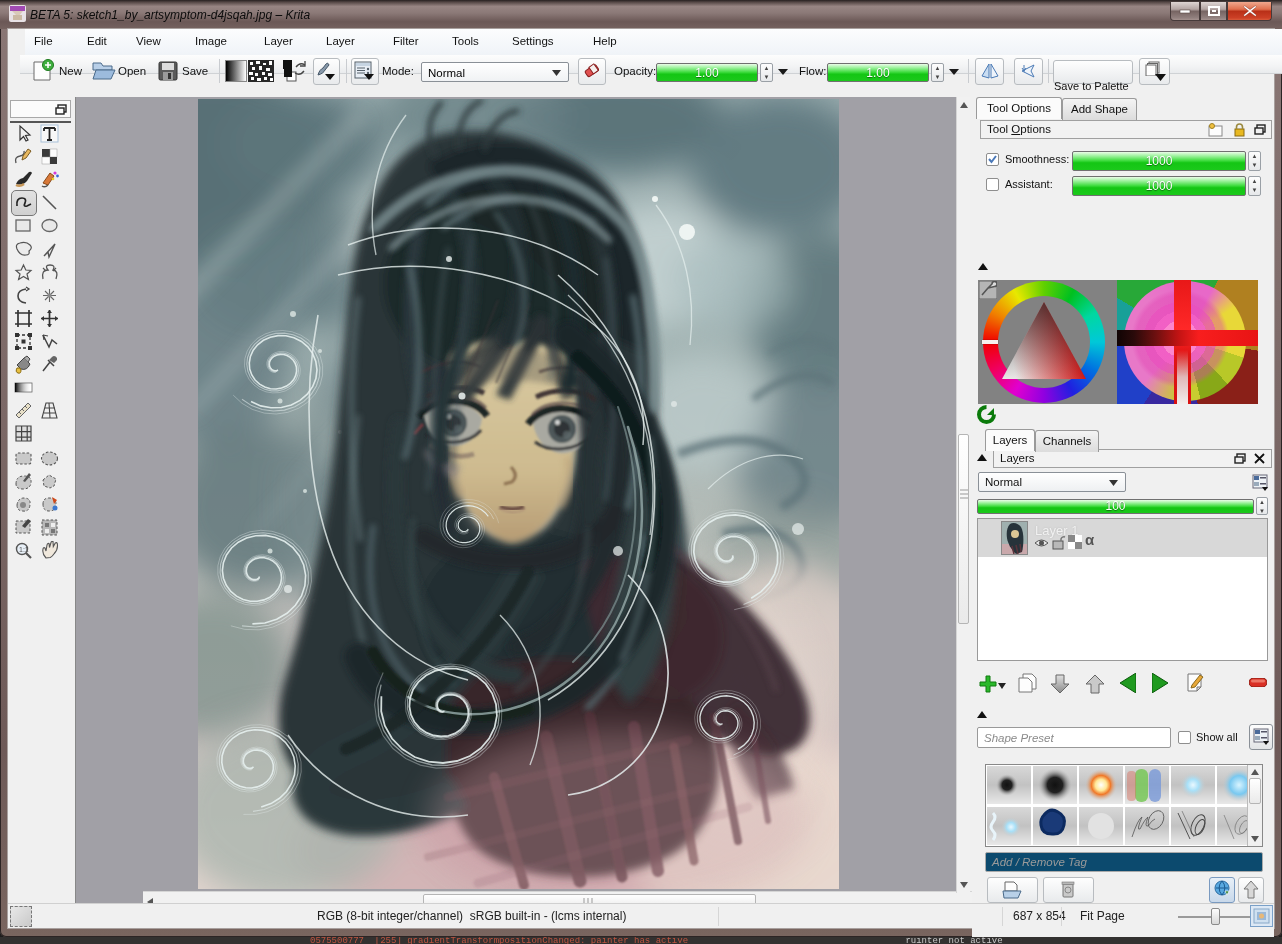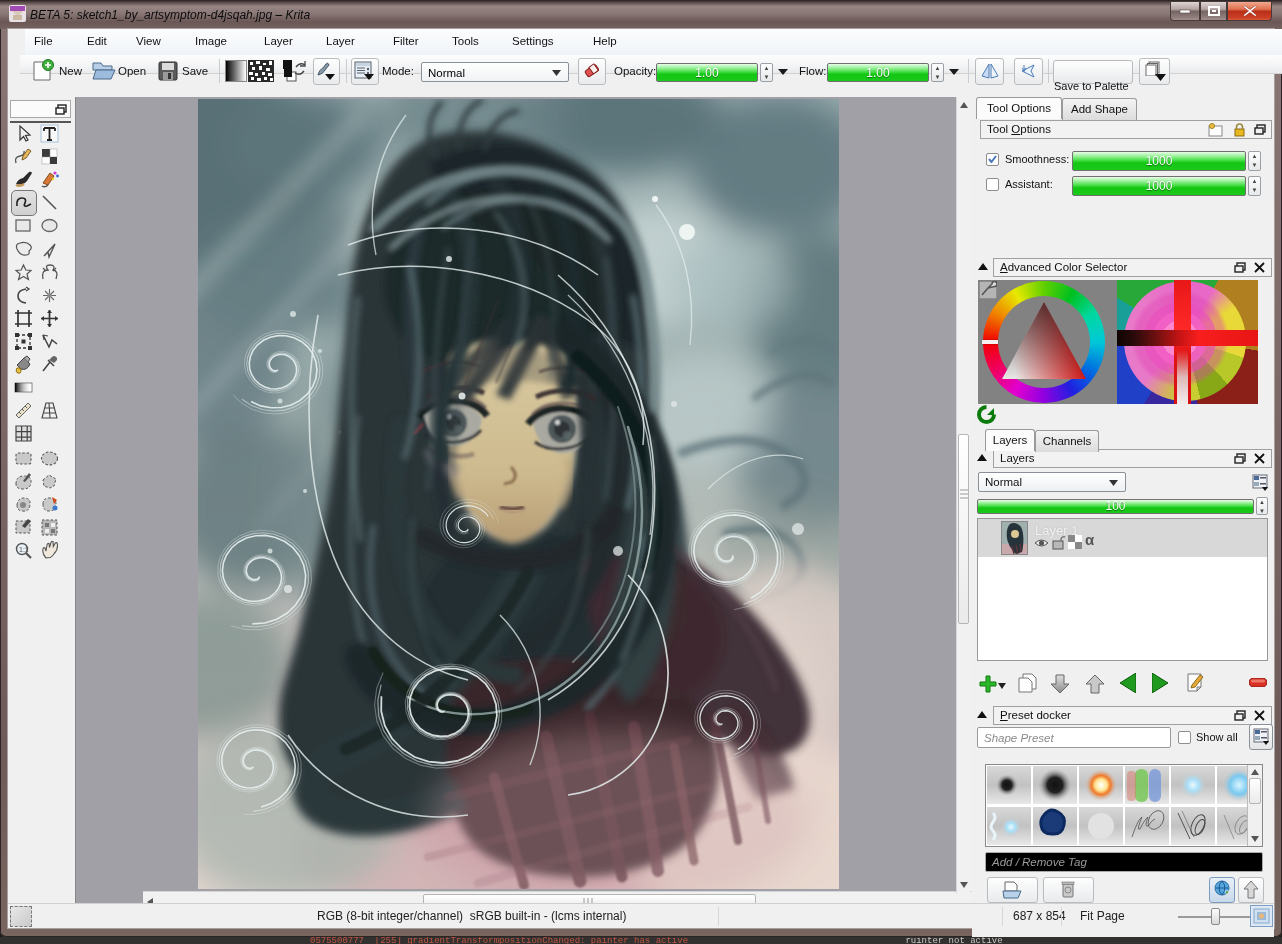--- a/index.html
+++ b/index.html
@@ -690,29 +690,20 @@
           </div>
         <span style="position:absolute;left:33px;top:56px">Smoothness:</span>
         <div class="gslider" style="left:100px;top:54px;width:174px;height:20px">1000</div>
         <div class="spin" style="left:276px;top:54px;height:20px">▲<br>▼</div>
         <div class="cbx" style="left:14px;top:81px"></div>
         <span style="position:absolute;left:33px;top:81px">Assistant:</span>
         <div class="gslider" style="left:100px;top:79px;width:174px;height:20px">1000</div>
         <div class="spin" style="left:276px;top:79px;height:20px">▲<br>▼</div>
 
         <div class="colarrow" style="left:6px;top:166px"></div>
-        <div class="dhead" style="left:21px;top:161px;width:279px"><span style="text-decoration:underline">A</span>dvanced Color Selector
-          <svg style="position:absolute;right:25px;top:3px" width="12" height="11">
-              <rect x="3" y="1" width="8" height="7" fill="none" stroke="#222" stroke-width="1.4"></rect>
-              <rect x="1" y="4" width="8" height="6" fill="#f0f0f0" stroke="#222" stroke-width="1.4"></rect>
-            </svg>
-          <svg style="position:absolute;right:6px;top:3px" width="11" height="11">
-              <path d="M1 1 L10 10 M10 1 L1 10" stroke="#111" stroke-width="1.8"></path>
-            </svg>
-        </div>
         <div id="colsel" style="position:absolute;left:6px;top:183px;width:280px;height:124px;background:#828282">
           <div style="position:absolute;left:5px;top:1px;width:122px;height:122px;border-radius:50%;background:conic-gradient(from 270deg, #f00000,#f08000,#e8e800,#60d000,#00c020,#00d8a0,#00c8d8,#0070e0,#2020e0,#9000e0,#e000d0,#f00060,#f00000)"></div>
           <div style="position:absolute;left:20px;top:16px;width:92px;height:92px;border-radius:50%;background:#828282"></div>
           <div style="position:absolute;left:4px;top:60px;width:16px;height:4px;background:#f8f0ee;box-shadow:0 0 1px #000"></div>
           <svg style="position:absolute;left:21px;top:19px" width="90" height="86">
               <defs>
                 <linearGradient id="triL" x1="0.15" y1="0.9" x2="0.95" y2="0.75">
                   <stop offset="0" stop-color="#e9e7e6"></stop>
                   <stop offset="1" stop-color="#d01818"></stop>
                 </linearGradient>
@@ -826,29 +817,20 @@
             <path d="M4 3 h13 v13 l-4 4 h-9 z" fill="#fdfdfd" stroke="#777"></path>
             <path d="M17 16 l-4 4 v-4 z" fill="#ddd" stroke="#777"></path>
             <path d="M8 14 L16 4 L19 6 L11 16 L7 17 Z" fill="#e8a838" stroke="#8a6a20"></path>
           </svg>
         <svg style="position:absolute;left:277px;top:581px" width="18" height="9">
             <rect x="0" y="0" width="18" height="9" rx="4.5" fill="#d93025" stroke="#8a1a10"></rect>
             <rect x="2" y="1.5" width="14" height="3" rx="1.5" fill="#f08a78" opacity="0.8"></rect>
           </svg>
 
         <div class="colarrow" style="left:5px;top:614px"></div>
-        <div class="dhead" style="left:21px;top:609px;width:279px"><span style="text-decoration:underline">P</span>reset docker
-          <svg style="position:absolute;right:25px;top:3px" width="12" height="11">
-              <rect x="3" y="1" width="8" height="7" fill="none" stroke="#222" stroke-width="1.4"></rect>
-              <rect x="1" y="4" width="8" height="6" fill="#f0f0f0" stroke="#222" stroke-width="1.4"></rect>
-            </svg>
-          <svg style="position:absolute;right:6px;top:3px" width="11" height="11">
-              <path d="M1 1 L10 10 M10 1 L1 10" stroke="#111" stroke-width="1.8"></path>
-            </svg>
-        </div>
         <div style="position:absolute;left:5px;top:630px;width:194px;height:21px;background:#fff;border:1px solid #999;border-radius:2px;font-size:11.5px;font-style:italic;color:#8a8a8a;padding:4px 0 0 6px">Shape Preset</div>
         <div class="cbx" style="left:206px;top:634px"></div>
         <span style="position:absolute;left:224px;top:634px">Show all</span>
         <div style="position:absolute;left:277px;top:627px;width:24px;height:26px;border:1px solid #8a9097;border-radius:3px;background:linear-gradient(180deg,#fdfdfd,#e2e4e6)"></div>
         <svg style="position:absolute;left:281px;top:631px" width="17" height="17" viewBox="0 0 17 17">
             <rect x="1" y="1" width="14" height="13" fill="#eef2f6" stroke="#667"></rect>
             <rect x="2" y="2" width="5" height="4" fill="#4a6a9a"></rect>
             <rect x="8" y="3" width="6" height="1.5" fill="#556"></rect>
             <rect x="2" y="8" width="5" height="4" fill="#99aabb"></rect>
             <rect x="8" y="9" width="6" height="1.5" fill="#556"></rect>
@@ -935,21 +917,21 @@
           <div style="position:absolute;right:0;top:0;width:15px;height:81px;background:#f0f0f0;border-left:1px solid #bbb">
             <svg style="position:absolute;left:3px;top:4px" width="8" height="6">
                 <path d="M4 0 L8 6 L0 6 Z" fill="#555"></path>
               </svg>
             <svg style="position:absolute;left:3px;bottom:4px" width="8" height="6">
                 <path d="M0 0 L8 0 L4 6 Z" fill="#555"></path>
               </svg>
             <div class="thumb" style="left:1px;top:13px;width:12px;height:26px"></div>
           </div>
         </div>
-        <div style="position:absolute;left:13px;top:755px;width:278px;height:20px;background:#000000;border:1px solid #aaa;border-radius:2px;font-size:11.5px;font-style:italic;color:#9a9a9a;padding:3px 0 12px 6px">Add / Remove Tag</div>
+        <div style="position:absolute;left:13px;top:755px;width:278px;height:20px;background:#0c4a6e;border:1px solid #aaa;border-radius:2px;font-size:11.5px;font-style:italic;color:#9a9a9a;padding:3px 0 12px 6px">Add / Remove Tag</div>
         <div class="tbbtn" style="left:15px;top:780px;width:51px;height:26px"></div>
         <svg style="position:absolute;left:30px;top:784px" width="22" height="18" viewBox="0 0 22 18">
             <path d="M3 1 h9 l3 3 v6 h-12 z" fill="#fdfdfd" stroke="#666"></path>
             <path d="M1 10 h14 l4 0 -3 7 h-14 z" fill="#b8d0e8" stroke="#4a6a8a"></path>
           </svg>
         <div class="tbbtn" style="left:71px;top:780px;width:51px;height:26px"></div>
         <svg style="position:absolute;left:89px;top:783px" width="14" height="19" viewBox="0 0 14 19">
             <rect x="2" y="4" width="10" height="13" rx="1" fill="#c9c9c9" stroke="#777"></rect>
             <rect x="1" y="2" width="12" height="2.5" fill="#b8b8b8" stroke="#777" stroke-width="0.6"></rect>
             <circle cx="7" cy="10" r="3" fill="none" stroke="#888"></circle>

